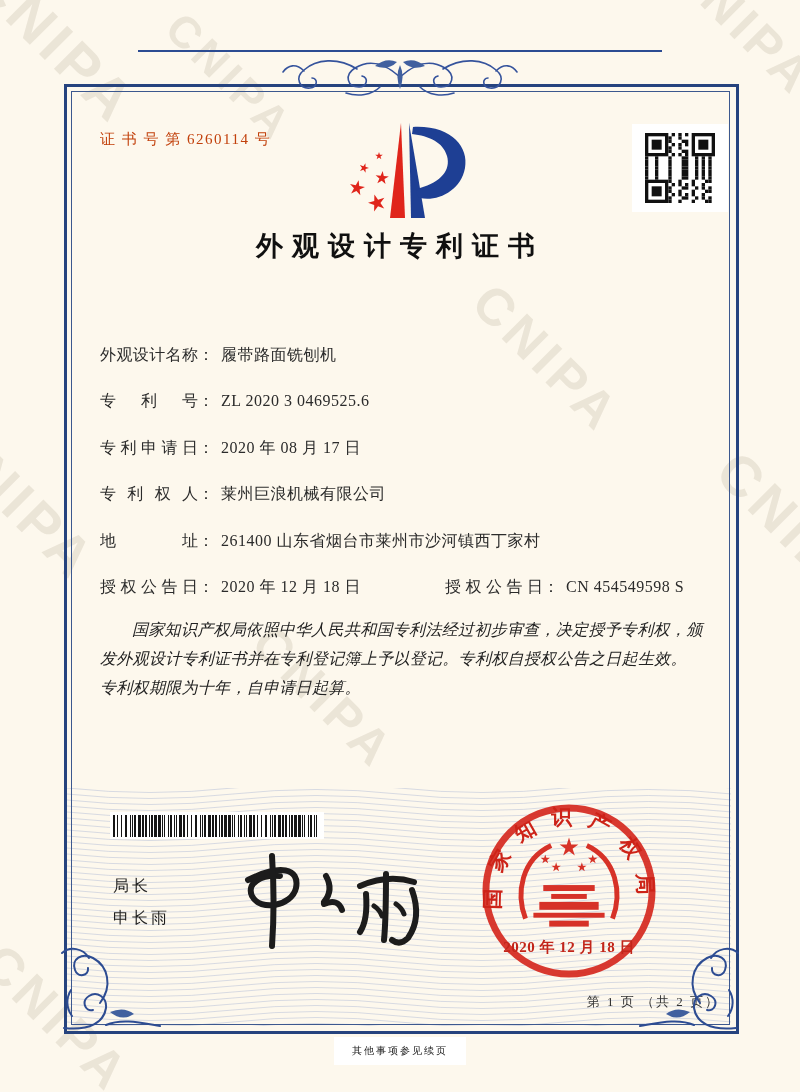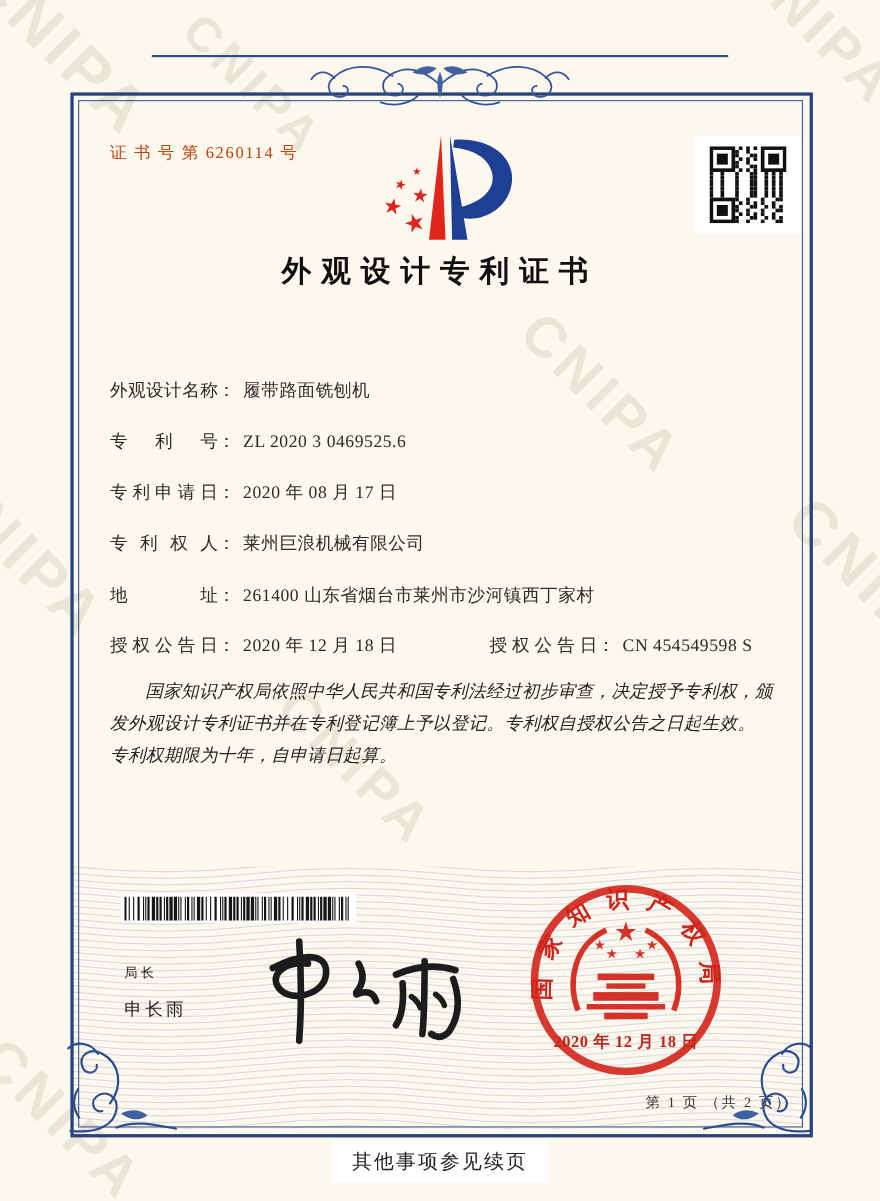--- a/index.html
+++ b/index.html
@@ -36,30 +36,30 @@
   .fields{position:absolute;left:100px;top:322px;width:620px;z-index:3;font-size:16px;color:#2b2b2b;}
   .frow{position:relative;height:24px;margin-bottom:22.4px;white-space:nowrap;}
   .flabel{display:inline-block;width:98px;text-align:justify;text-align-last:justify;margin-top:23px;}
   .fvalue{margin-left:7px;letter-spacing:0.5px;}
   .grant2{position:absolute;left:345px;top:0;}
   .paras{position:absolute;left:100px;top:616px;width:603px;font-size:16px;line-height:28.8px;
          color:#222;z-index:3;letter-spacing:0.3px;font-style:italic;}
   .paras p{margin:0;text-indent:2em;}
   .barcode-box{position:absolute;left:110px;top:812px;width:214px;height:27px;background:#fff;
                display:flex;align-items:center;justify-content:center;z-index:3;}
-  .sig-title{position:absolute;left:113px;top:876px;font-size:12px;letter-spacing:3px;z-index:3;color:#1d1d1d;}
+  .sig-title{position:absolute;left:113px;top:876px;font-size:16px;letter-spacing:3px;z-index:3;color:#1d1d1d;}
   .sig-name{position:absolute;left:113px;top:908px;font-size:16px;letter-spacing:3px;z-index:3;color:#1d1d1d;}
   .signature{position:absolute;left:228px;top:846px;width:200px;height:108px;z-index:3;}
   .seal{position:absolute;left:480px;top:802px;width:178px;height:178px;z-index:3;}
   .seal-date{position:absolute;left:480px;top:938px;width:178px;text-align:center;color:#c2251a;
              font-size:15px;font-weight:bold;letter-spacing:0.5px;z-index:5;}
   .page-info{position:absolute;left:0;top:993px;width:720px;text-align:right;font-size:13px;
              letter-spacing:2px;color:#333;z-index:3;}
   .note-box{position:absolute;left:50%;transform:translateX(-50%);top:1037px;background:#fff;
-            padding:7px 18px;font-size:18px;letter-spacing:2px;color:#222;z-index:3;white-space:nowrap;}
+            padding:7px 18px;font-size:10px;letter-spacing:2px;color:#222;z-index:3;white-space:nowrap;}
 </style>
 </head>
 <body>
 
 <div class="page">
 
   <div class="wm wm1">CNIPA</div>
   <div class="wm wm2">CNIPA</div>
   <div class="wm wm3">CNIPA</div>
   <div class="wm wm4">CNIPA</div>

